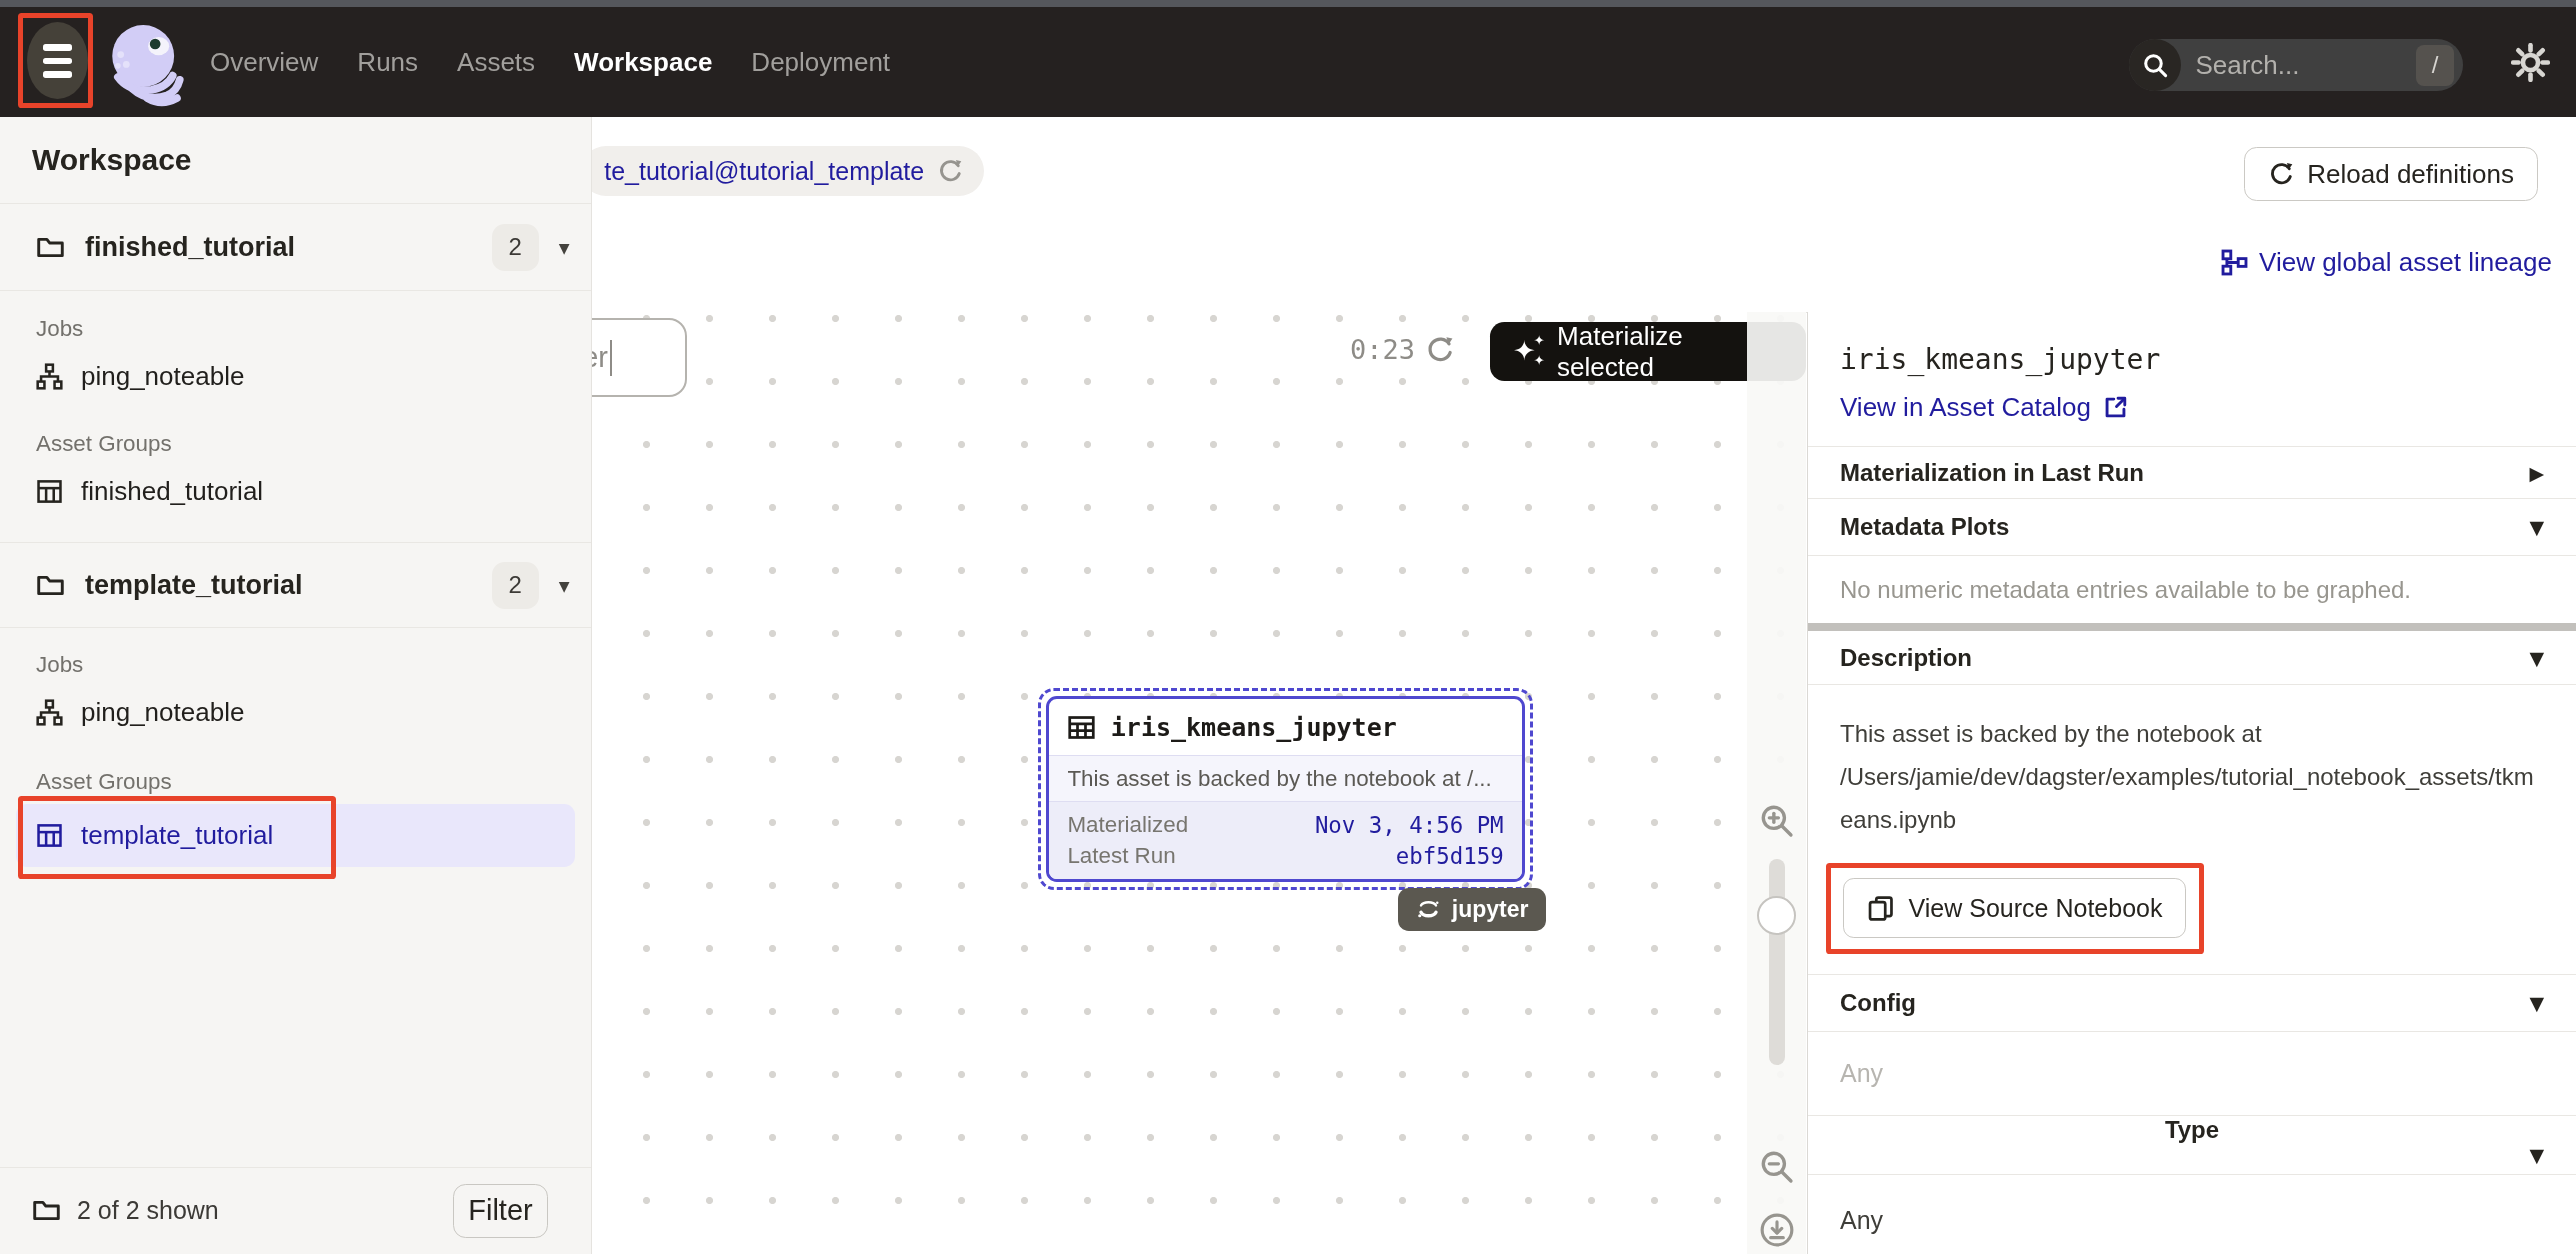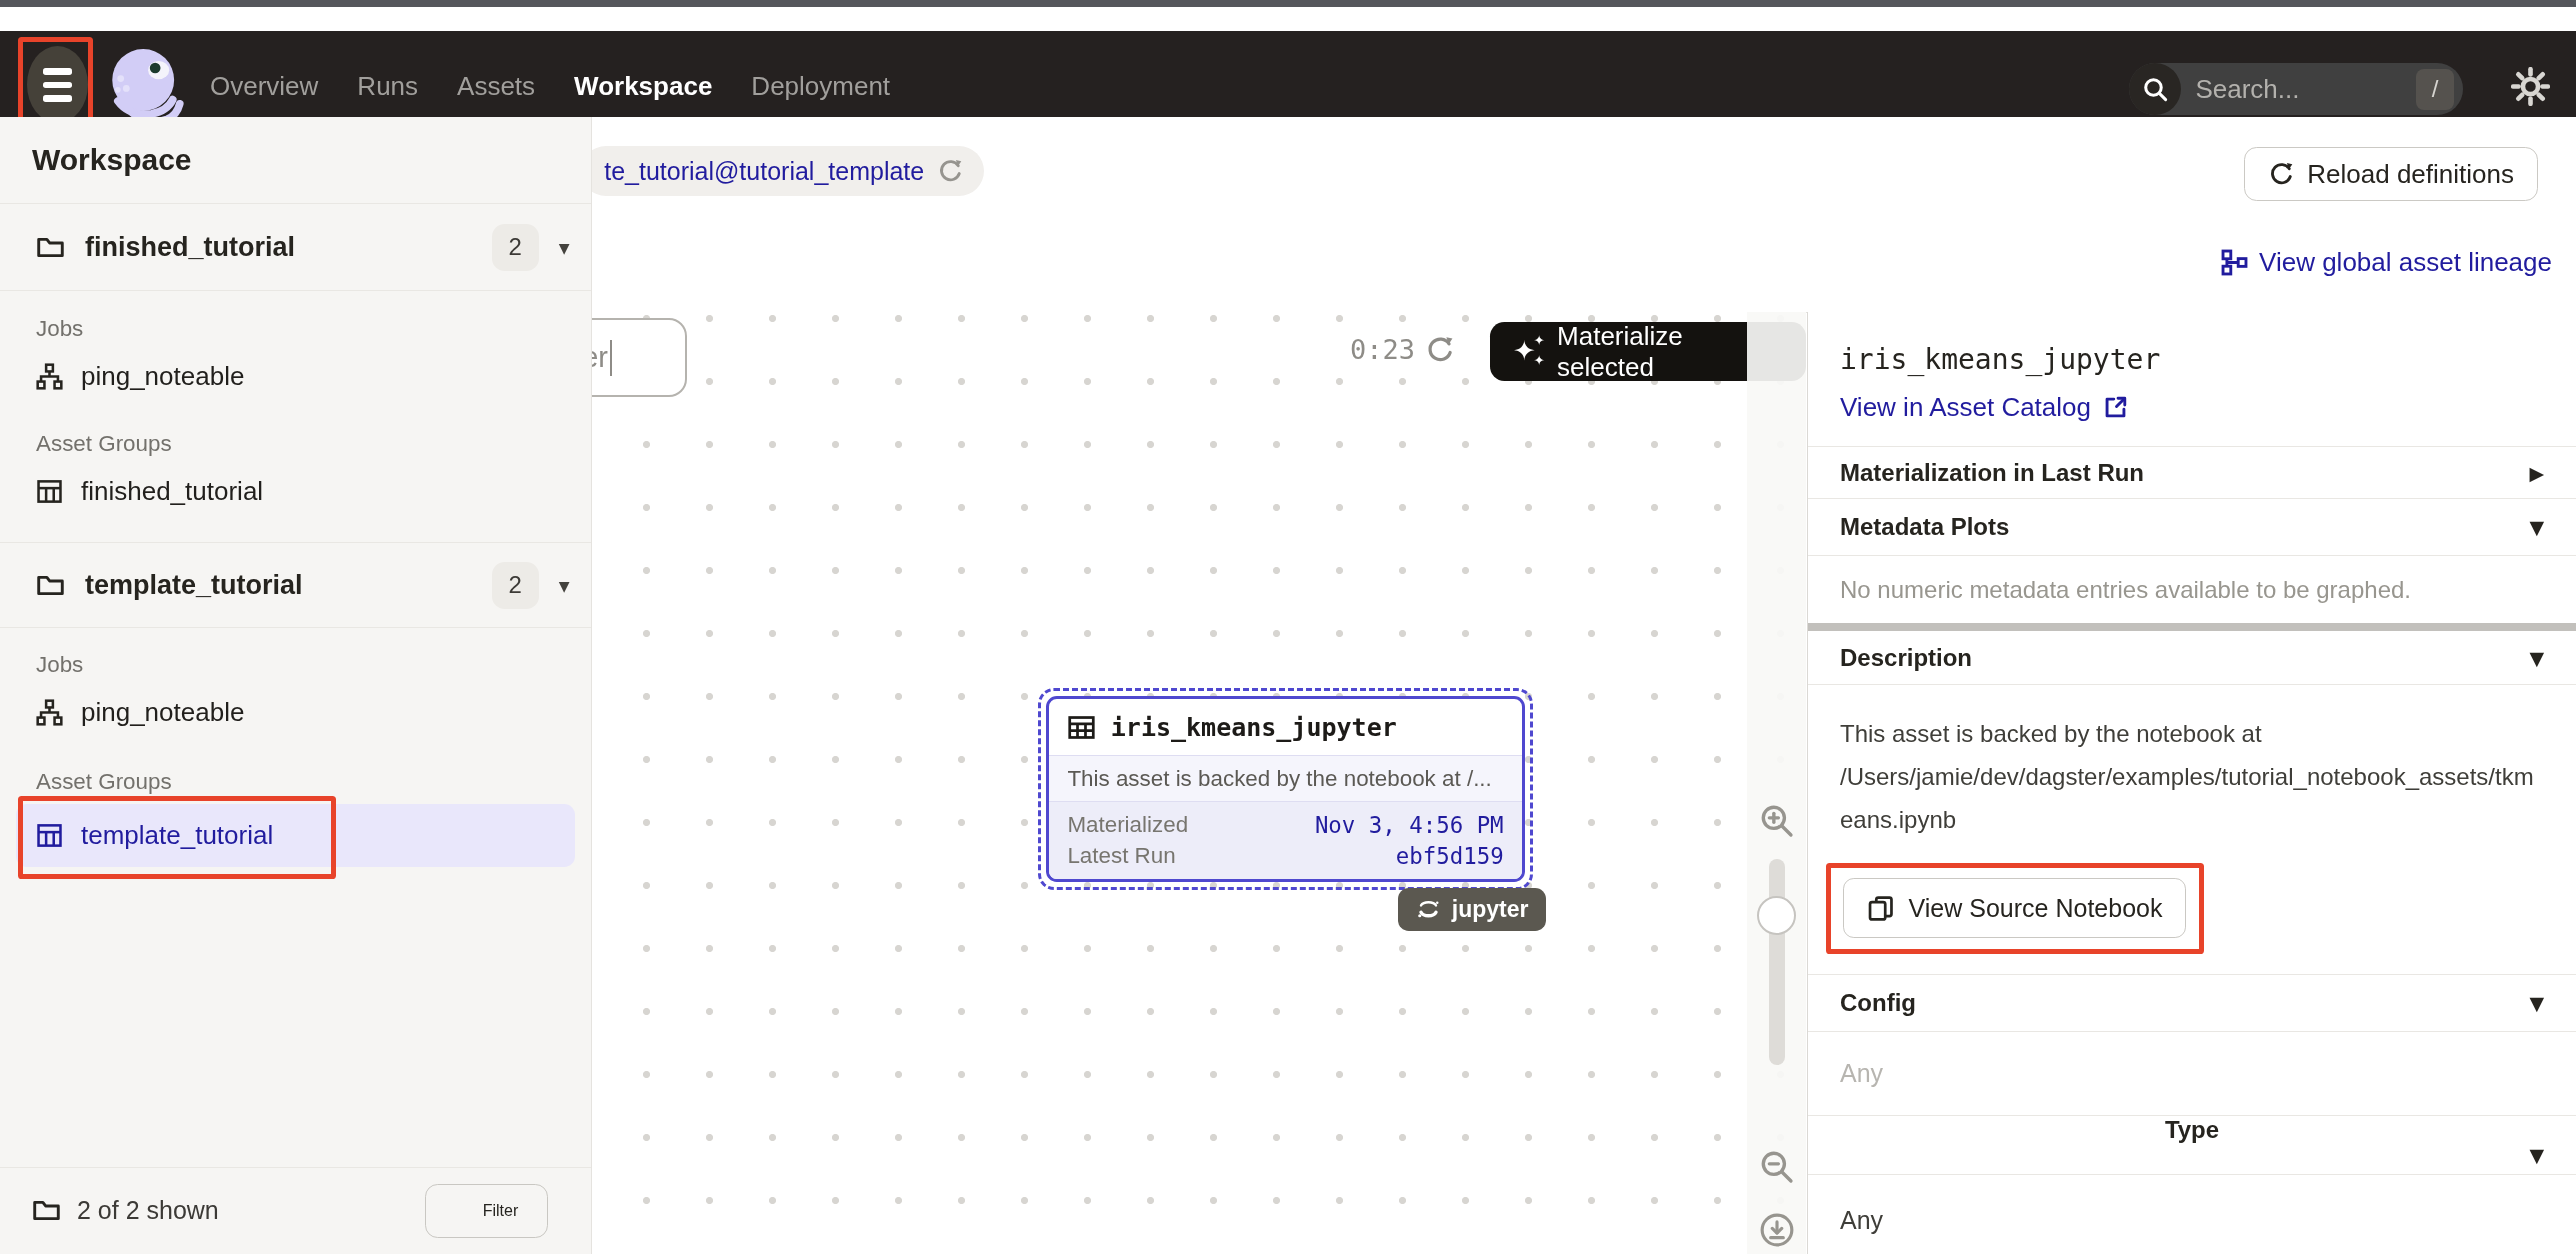--- a/index.html
+++ b/index.html
@@ -3,21 +3,21 @@
 <meta charset="utf-8">
 <style>
   html,body{margin:0;padding:0;background:#fff;}
   .app{position:relative;width:2576px;height:1255px;overflow:hidden;
        font-family:"Liberation Sans",sans-serif;color:#26241f;background:#fff;}
   svg{display:block;}
   .mono{font-family:"DejaVu Sans Mono",monospace;}
 
   
   .top-strip{position:absolute;left:0;top:0;width:100%;height:7.2px;background:#55575c;}
-  .navbar{position:absolute;left:0;top:7.2px;width:100%;height:111px;background:var(--nav-bg,#252120);margin-top:24px;}
+  .navbar{position:absolute;left:0;top:7.2px;width:100%;height:111px;background:var(--nav-bg,#252120);}
   .red-box{border:5.4px solid var(--accent-red,#E8432A);border-radius:3.6px;box-sizing:border-box;}
   .hamburger-annot{position:absolute;left:18px;top:5.4px;width:75px;height:95px;}
   .hamburger{position:absolute;left:27px;top:15.3px;width:61px;height:77px;border-radius:50%;
              background:#454139;display:flex;flex-direction:column;justify-content:center;
              align-items:center;gap:7.2px;cursor:pointer;}
   .hamburger .bar{width:29px;height:6.3px;border-radius:2.7px;background:#fff;}
   .logo{position:absolute;left:101px;top:10.8px;}
   .nav-items{position:absolute;left:210px;top:0;height:110px;display:flex;align-items:center;gap:39px;}
   .nav-item{font-size:26px;color:#a19f9c;cursor:pointer;}
   .nav-item.active{color:#fff;font-weight:700;}
@@ -49,22 +49,22 @@
   .sb-item{position:absolute;left:36px;display:flex;align-items:center;gap:18px;
            font-size:26px;color:#211f1c;cursor:pointer;}
   .sel-row{position:absolute;left:16px;right:16px;height:63px;border-radius:10.8px;
            background:var(--selected-bg,#E9E7FB);display:flex;align-items:center;gap:18px;
            padding-left:20px;color:var(--link-blue,#211C9E);font-size:26px;cursor:pointer;box-sizing:border-box;}
   .sel-annot{position:absolute;left:18px;top:679px;width:318px;height:83px;z-index:3;}
   .sb-footer{position:absolute;left:0;top:1050px;width:100%;height:86px;border-top:1.8px solid #e9e7e3;
              box-sizing:border-box;display:flex;align-items:center;padding:0 43px 0 32px;gap:16px;}
   .sb-footer .count{font-size:25px;color:#3c3a36;}
   .filter-btn{margin-left:auto;width:93px;height:52px;border-radius:12.6px;border:1.8px solid #c9c7c2;
-              background:transparent;font-size:16px;color:#26241f;display:flex;align-items:center;
-              justify-content:center;cursor:pointer;padding-left:28px;}
+              background:transparent;font-size:29px;color:#26241f;display:flex;align-items:center;
+              justify-content:center;cursor:pointer;}
 
   
   .topbar{position:absolute;left:592px;top:117px;width:1984px;height:196px;background:#fff;
           border-bottom:1.8px solid #e5e3df;box-sizing:border-box;overflow:hidden;}
   .crumb{position:absolute;left:-10.8px;top:29px;height:50px;border-radius:25px;background:#f1efec;
          display:flex;align-items:center;gap:12.6px;padding:0 20px 0 23px;cursor:pointer;}
   .crumb .txt{font-size:25px;color:var(--link-blue,#211C9E);}
   .reload-btn{position:absolute;right:38px;top:30px;height:54px;border-radius:12.6px;
               border:1.8px solid #cbc9c4;background:#fff;display:flex;align-items:center;gap:12.6px;
               padding:0 23px;font-size:26px;font-weight:500;color:#26241f;cursor:pointer;box-sizing:border-box;}

